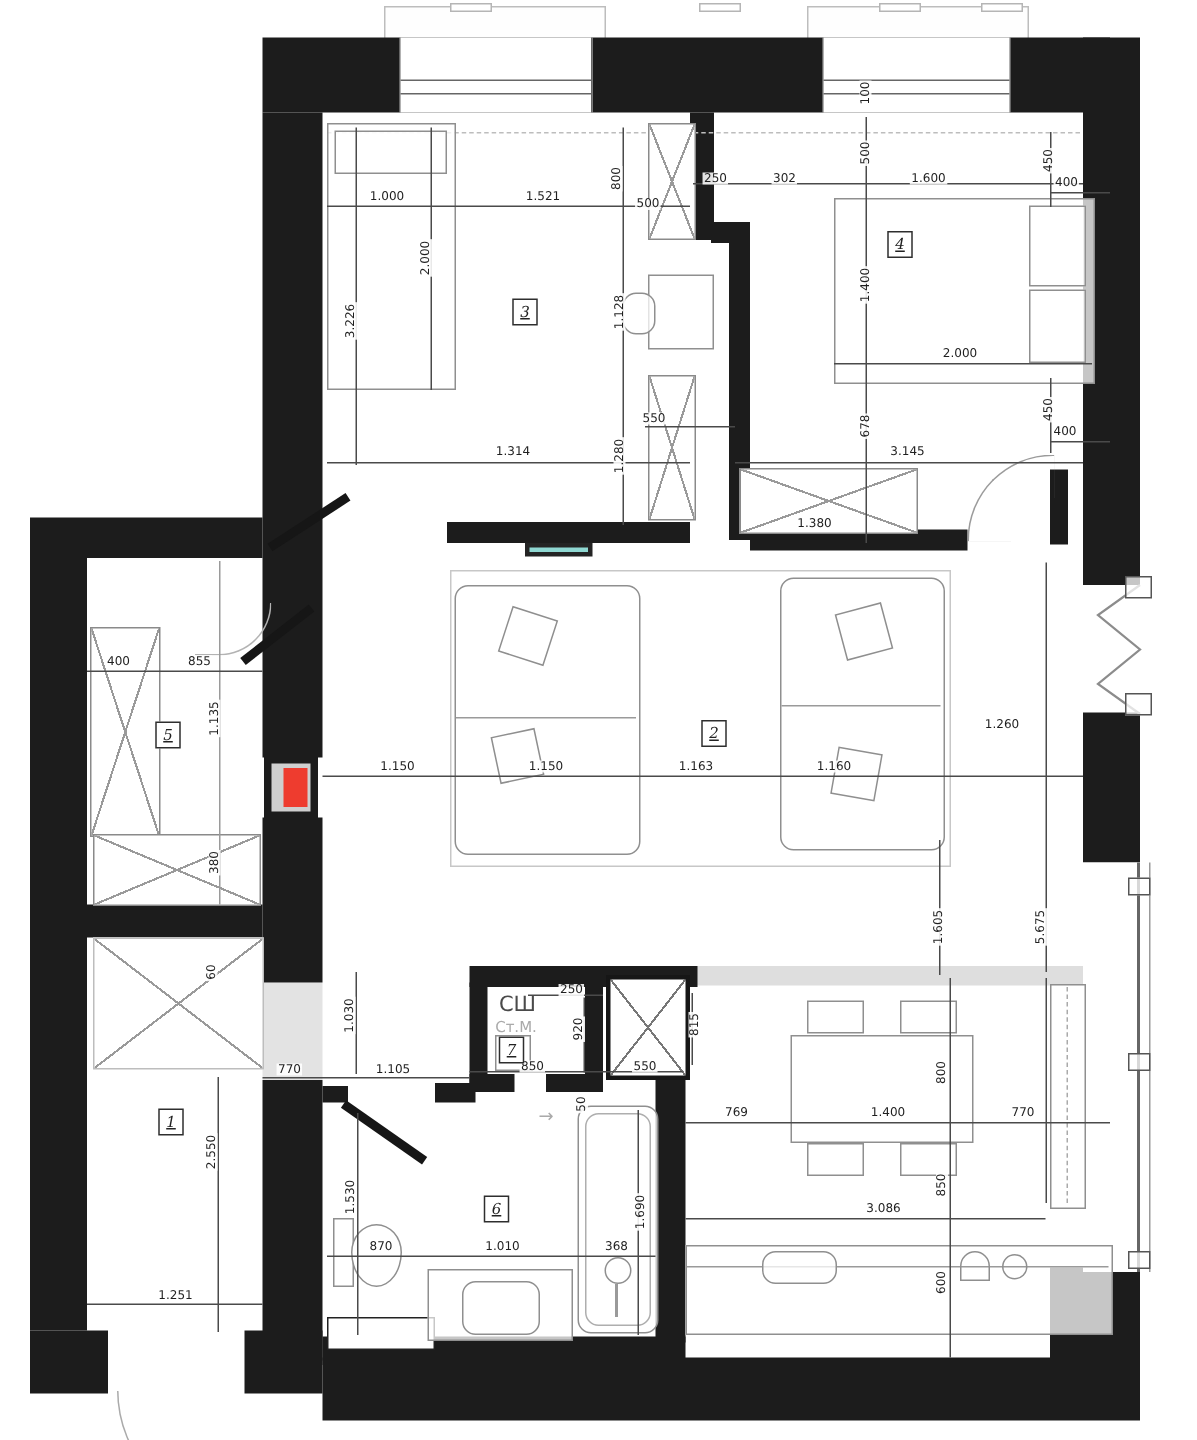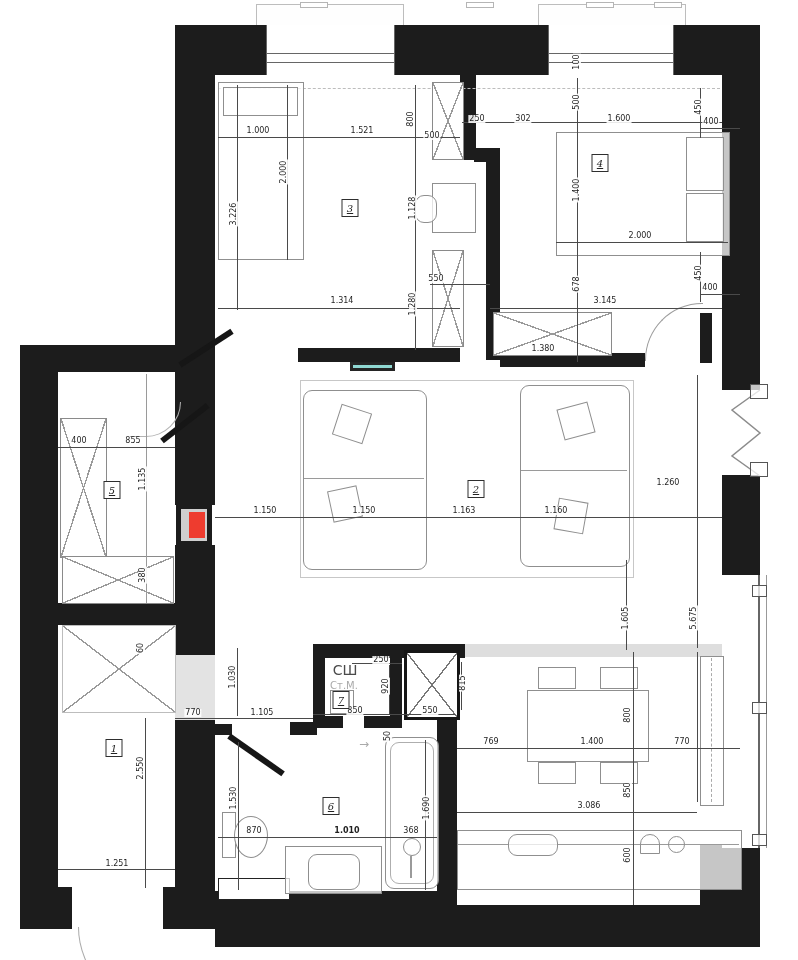--- a/index.html
+++ b/index.html
@@ -249,21 +249,21 @@
   <span class="lbv" style="left:141px;top:768px;">2.550</span>
   <span class="lbl" style="left:117px;top:864px;">1.251</span>
   <span class="lbl" style="left:381px;top:660px;">250</span>
   <span class="lbv" style="left:386px;top:686px;">920</span>
   <span class="lbl" style="left:355px;top:711px;">850</span>
   <span class="lbl" style="left:430px;top:711px;">550</span>
   <span class="lbv" style="left:463px;top:683px;">815</span>
   <span class="lbv" style="left:388px;top:736px;">50</span>
   <span class="lbv" style="left:234px;top:798px;">1.530</span>
   <span class="lbl" style="left:254px;top:831px;">870</span>
-  <span class="lbl" style="left:347px;top:831px;font-weight:bold;">1.010</span>
+  <span class="lbl" style="left:335px;top:831px;">1.010</span>
   <span class="lbl" style="left:411px;top:831px;">368</span>
   <span class="lbv" style="left:427px;top:808px;">1.690</span>
   <span class="lbl" style="left:467px;top:742px;margin-left:24px;">769</span>
   <span class="lbl" style="left:592px;top:742px;">1.400</span>
   <span class="lbl" style="left:682px;top:742px;">770</span>
   <span class="lbv" style="left:628px;top:715px;">800</span>
   <span class="lbv" style="left:628px;top:790px;">850</span>
   <span class="lbv" style="left:628px;top:855px;">600</span>
   <span class="lbl" style="left:589px;top:806px;">3.086</span>
 

